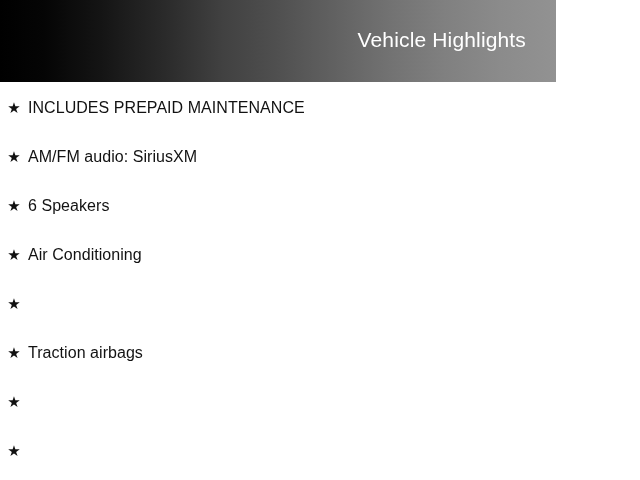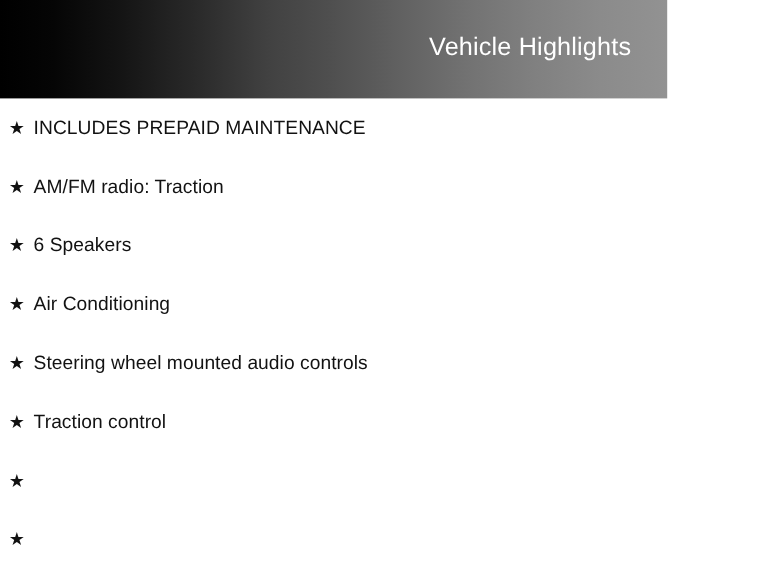--- a/index.html
+++ b/index.html
@@ -116,41 +116,40 @@
 
   <ul id="highlights-list">
 
     <li class="highlight-item">
       <span class="star-bullet">★</span>
       <span class="highlight-label">INCLUDES PREPAID MAINTENANCE</span>
     </li>
 
     <li class="highlight-item">
       <span class="star-bullet">★</span>
-      <span class="highlight-label">AM/FM radio: Traction</span>
+      <span class="highlight-label">AM/FM audio: SiriusXM</span>
     </li>
 
     <li class="highlight-item">
       <span class="star-bullet">★</span>
       <span class="highlight-label">6 Speakers</span>
     </li>
 
     <li class="highlight-item">
       <span class="star-bullet">★</span>
       <span class="highlight-label">Air Conditioning</span>
     </li>
 
     <li class="highlight-item">
       <span class="star-bullet">★</span>
-      <span class="highlight-label">Steering wheel mounted audio controls</span>
     </li>
 
     <li class="highlight-item">
       <span class="star-bullet">★</span>
-      <span class="highlight-label">Traction control</span>
+      <span class="highlight-label">Traction airbags</span>
     </li>
 
     <li class="highlight-item">
       <span class="star-bullet">★</span>
     </li>
 
     <li class="highlight-item">
       <span class="star-bullet">★</span>
     </li>
 

